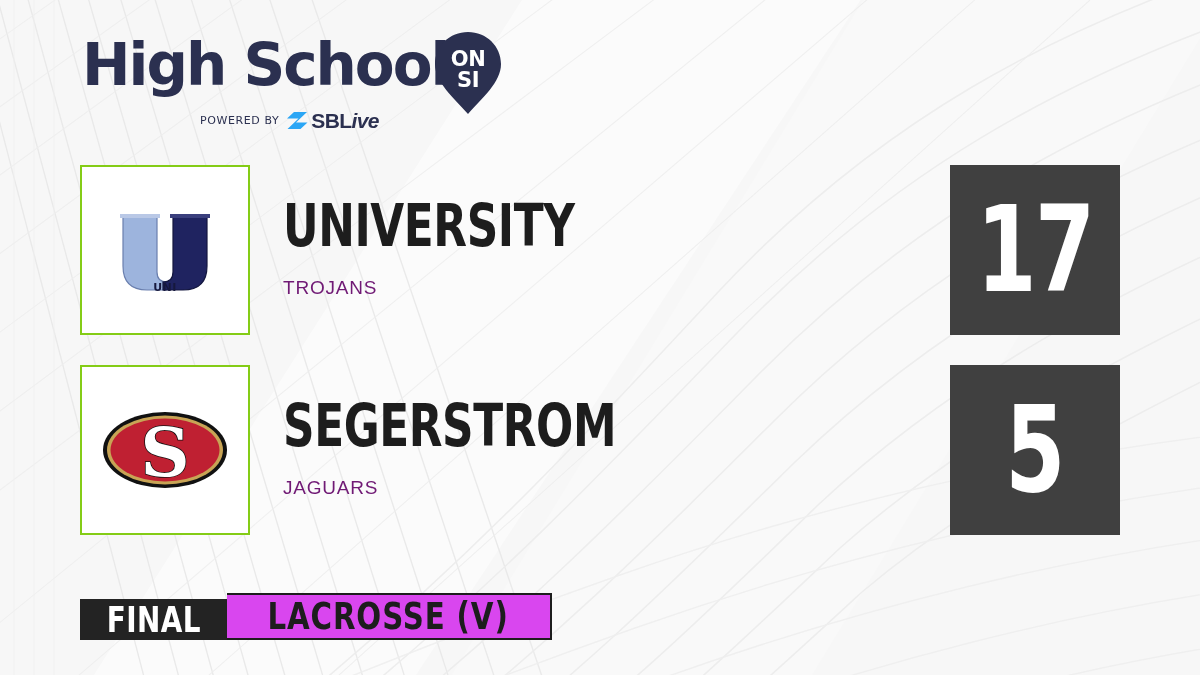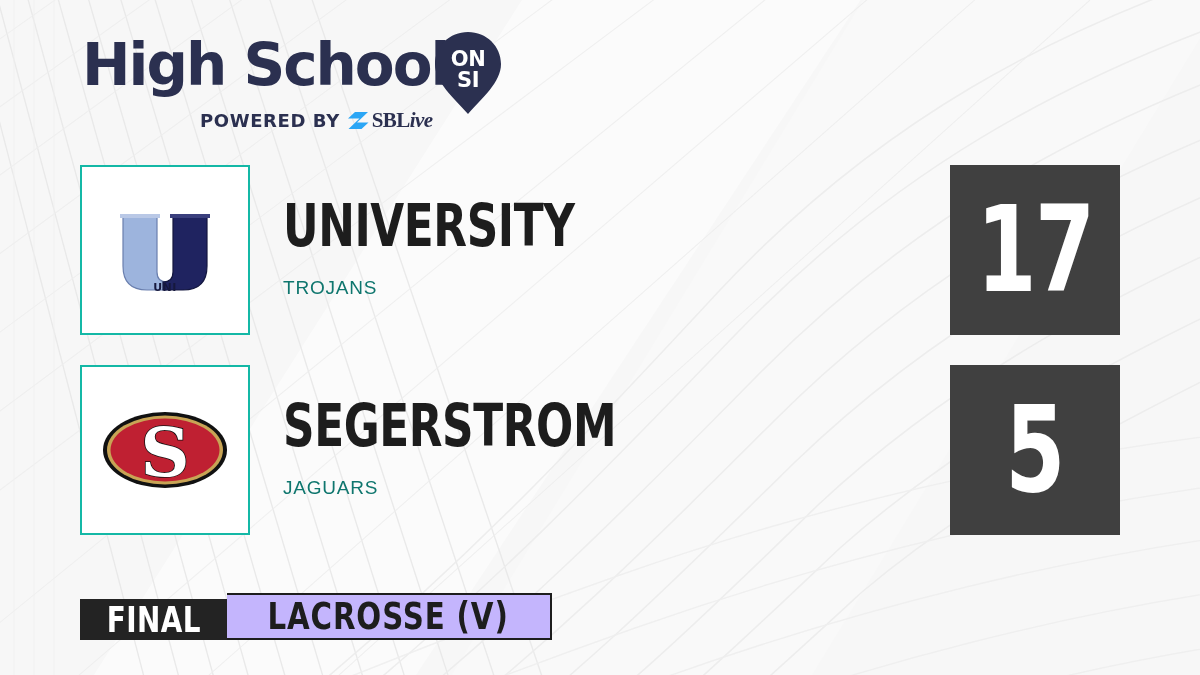--- a/index.html
+++ b/index.html
@@ -40,65 +40,65 @@
     left:0; top:0;
   }
   #brand-pin { position:absolute; left:348px; top:-6px; width:76px; height:86px; }
 
   #powered-row {
     position:absolute; left:118px; top:74px;
     display:flex; align-items:center; gap:7px;
   }
   #powered-label {
     font-family:"DejaVu Sans", sans-serif;
-    font-size:18px; font-weight:bold;
+    font-size:11px; font-weight:normal;
     letter-spacing:0.6px;
     color:#2b3050;
   }
   #sblive-lockup { display:flex; align-items:center; gap:3px; }
   #sblive-wordmark {
-    font-family:Liberation Serif, serif;
+    font-family:Liberation Sans, sans-serif;
     font-size:21px; font-weight:bold;
     letter-spacing:-0.6px;
     color:#2b3050;
     line-height:1;
   }
   #sblive-wordmark .ital { font-style:italic; }
 
   
   .team-row { position:absolute; left:0; width:1200px; height:170px; }
   #team-row-0 { top:165px; }
   #team-row-1 { top:365px; }
 
   .logo-card {
     position:absolute; left:80px; top:0;
     width:170px; height:170px;
     background:#ffffff;
-    border:2px solid #14b8a6;
+    border:2px solid #84cc16;
     display:flex; align-items:center; justify-content:center;
   }
   .logo-card svg { display:block; }
 
   .team-text { position:absolute; left:283px; top:32px; }
   .team-name {
     font-family:"DejaVu Sans Condensed","DejaVu Sans", sans-serif;
     font-size:58px;
     font-weight:bold;
     color:#1d1d1d;
     line-height:1;
     letter-spacing:-0.5px;
     transform:scaleX(0.84);
     transform-origin:left center;
     white-space:nowrap;
   }
   .team-mascot {
     font-family:"Liberation Sans", sans-serif;
     font-size:19px;
     font-weight:normal;
-    color:#0f766e;
+    color:#701a75;
     letter-spacing:0.8px;
     margin-top:22px;
     white-space:nowrap;
   }
 
   
   .score-box {
     position:absolute;
     left:950px;
     width:170px; height:170px;
@@ -131,21 +131,21 @@
   }
   #status-state-label {
     font-family:"DejaVu Sans Condensed","DejaVu Sans", sans-serif;
     font-size:36px; font-weight:bold;
     color:#ffffff;
     letter-spacing:0.5px;
     transform:scaleX(0.86);
     transform-origin:center;
   }
   #status-sport {
-    background:#c4b5fd;
+    background:#d946ef;
     border:2px solid #1d1d1d;
     border-left:none;
     width:325px;
     display:flex; align-items:center; justify-content:center;
   }
   #status-sport-label {
     font-family:"DejaVu Sans Condensed","DejaVu Sans", sans-serif;
     font-size:37px; font-weight:bold;
     color:#1d1d1d;
     letter-spacing:1px;

